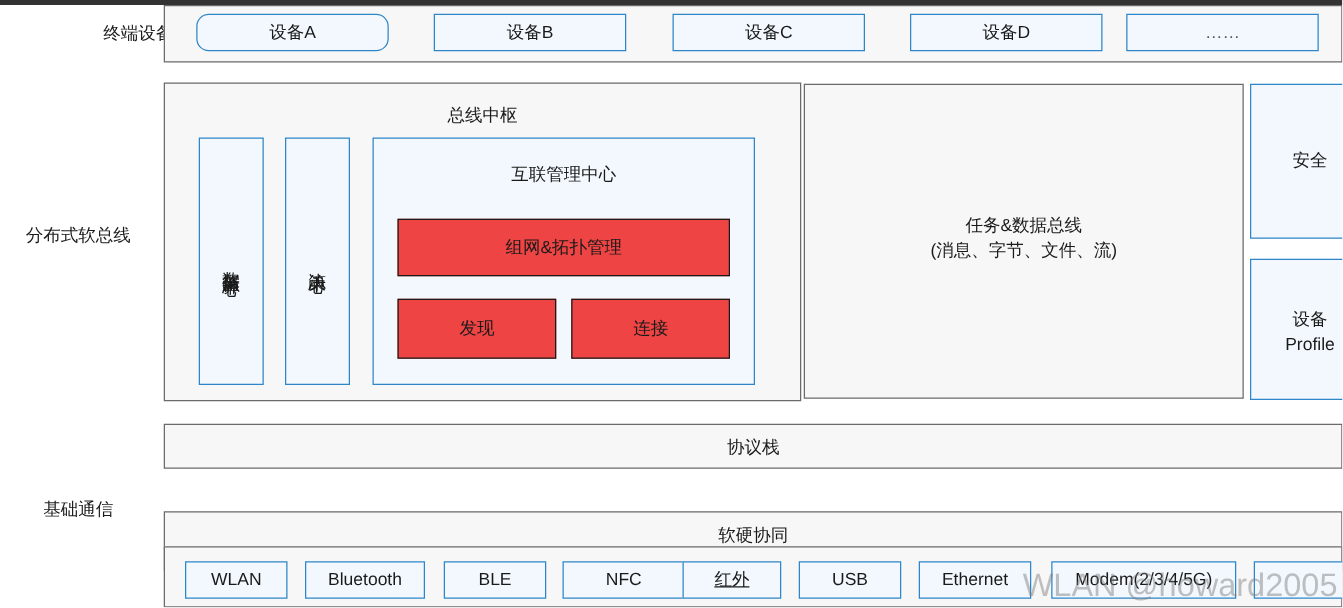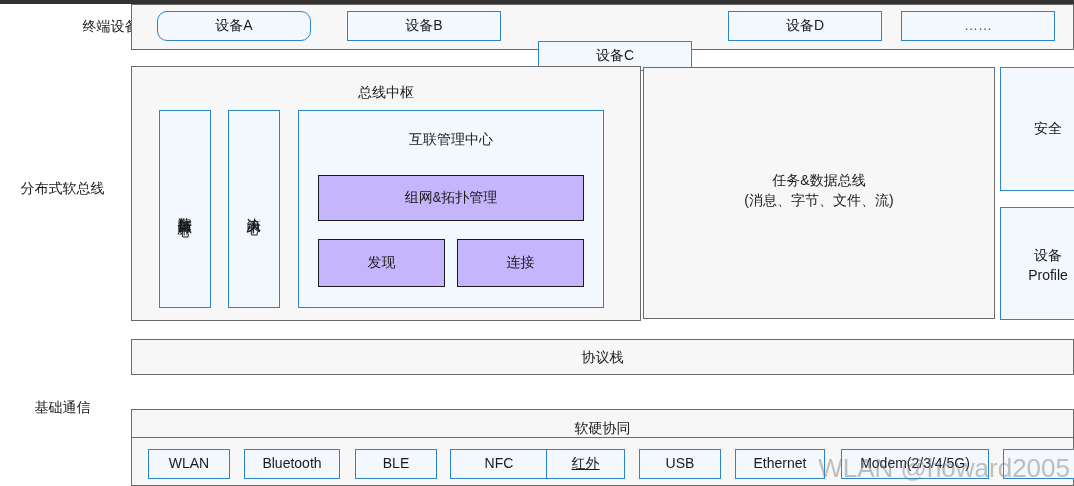--- a/index.html
+++ b/index.html
@@ -54,30 +54,29 @@
     display: flex;
     align-items: center;
     justify-content: center;
     text-align: center;
     font-size: 14px;
     color: #1a1a1a;
     line-height: 1.25;
   }
   .white-box {
     position: absolute;
-    background: #c4b5fd;
+    background: #ef4444;
     border: 1px solid #1a1a1a;
     box-sizing: border-box;
     display: flex;
     align-items: center;
     justify-content: center;
     text-align: center;
     font-size: 14px;
     color: #1a1a1a;
-    font-family: Liberation Mono, monospace;
   }
   .panel-title {
     position: absolute;
     text-align: center;
     font-size: 14px;
     color: #1a1a1a;
   }
   .vert-text {
     writing-mode: vertical-rl;
     text-orientation: upright;
@@ -118,21 +117,21 @@
   <div class="topbar"></div>
 
   <div class="layer-label" id="label-terminal">终端设备</div>
   <div class="layer-label" id="label-softbus">分布式软总线</div>
   <div class="layer-label" id="label-basecomm">基础通信</div>
 
   <div class="gray-panel" style="left:131px; top:4px; width:943px; height:46px;"></div>
 
   <div class="blue-box" style="left:157px; top:11px; width:154px; height:30px;border-radius:10px;">设备A</div>
   <div class="blue-box" style="left:347px; top:11px; width:154px; height:30px;">设备B</div>
-  <div class="blue-box" style="left:538px; top:11px; width:154px; height:30px;margin-top:30px;">设备C</div>
+  <div class="blue-box" style="left:538px; top:11px; width:154px; height:30px;">设备C</div>
   <div class="blue-box" style="left:728px; top:11px; width:154px; height:30px;">设备D</div>
   <div class="blue-box" style="left:901px; top:11px; width:154px; height:30px; color:#555;">……</div>
 
   <div class="gray-panel" style="left:131px; top:66px; width:510px; height:255px;"></div>
   <div class="panel-title" style="left:131px; top:84px; width:510px;">总线中枢</div>
 
   <div class="blue-box" style="left:159px; top:110px; width:52px; height:198px;">
     <span class="vert-text">数据与计算中心</span>
   </div>
 

